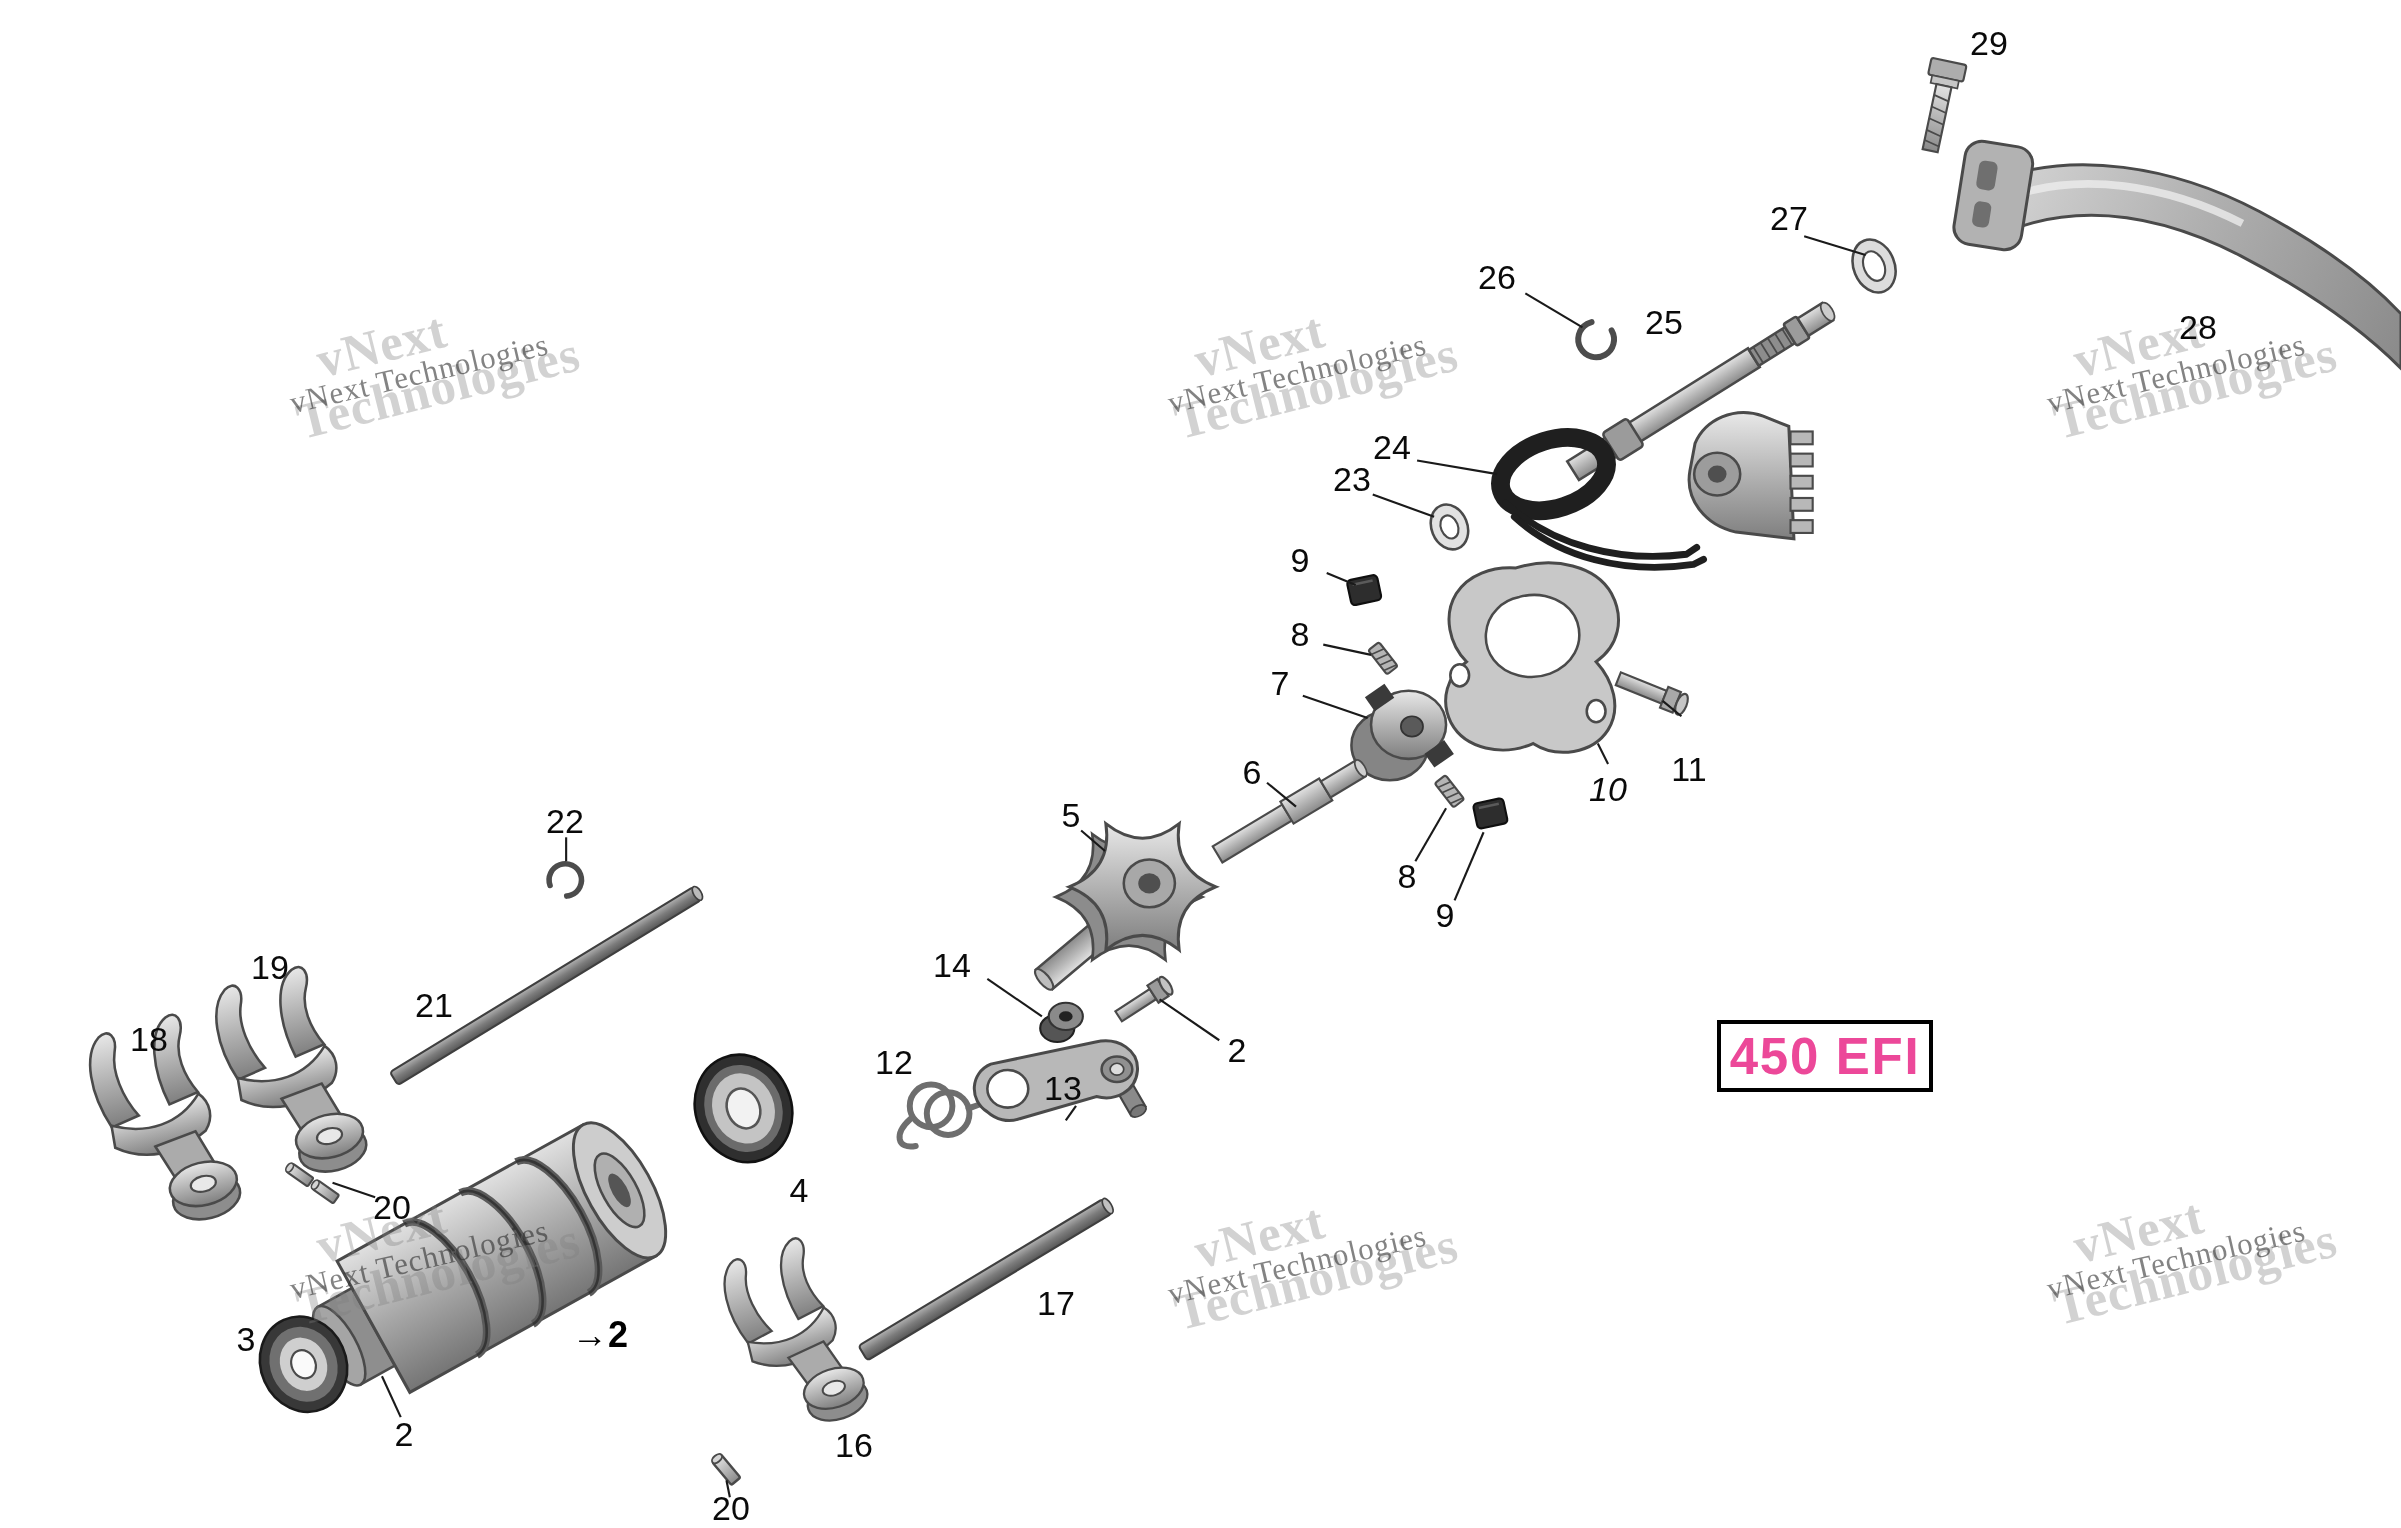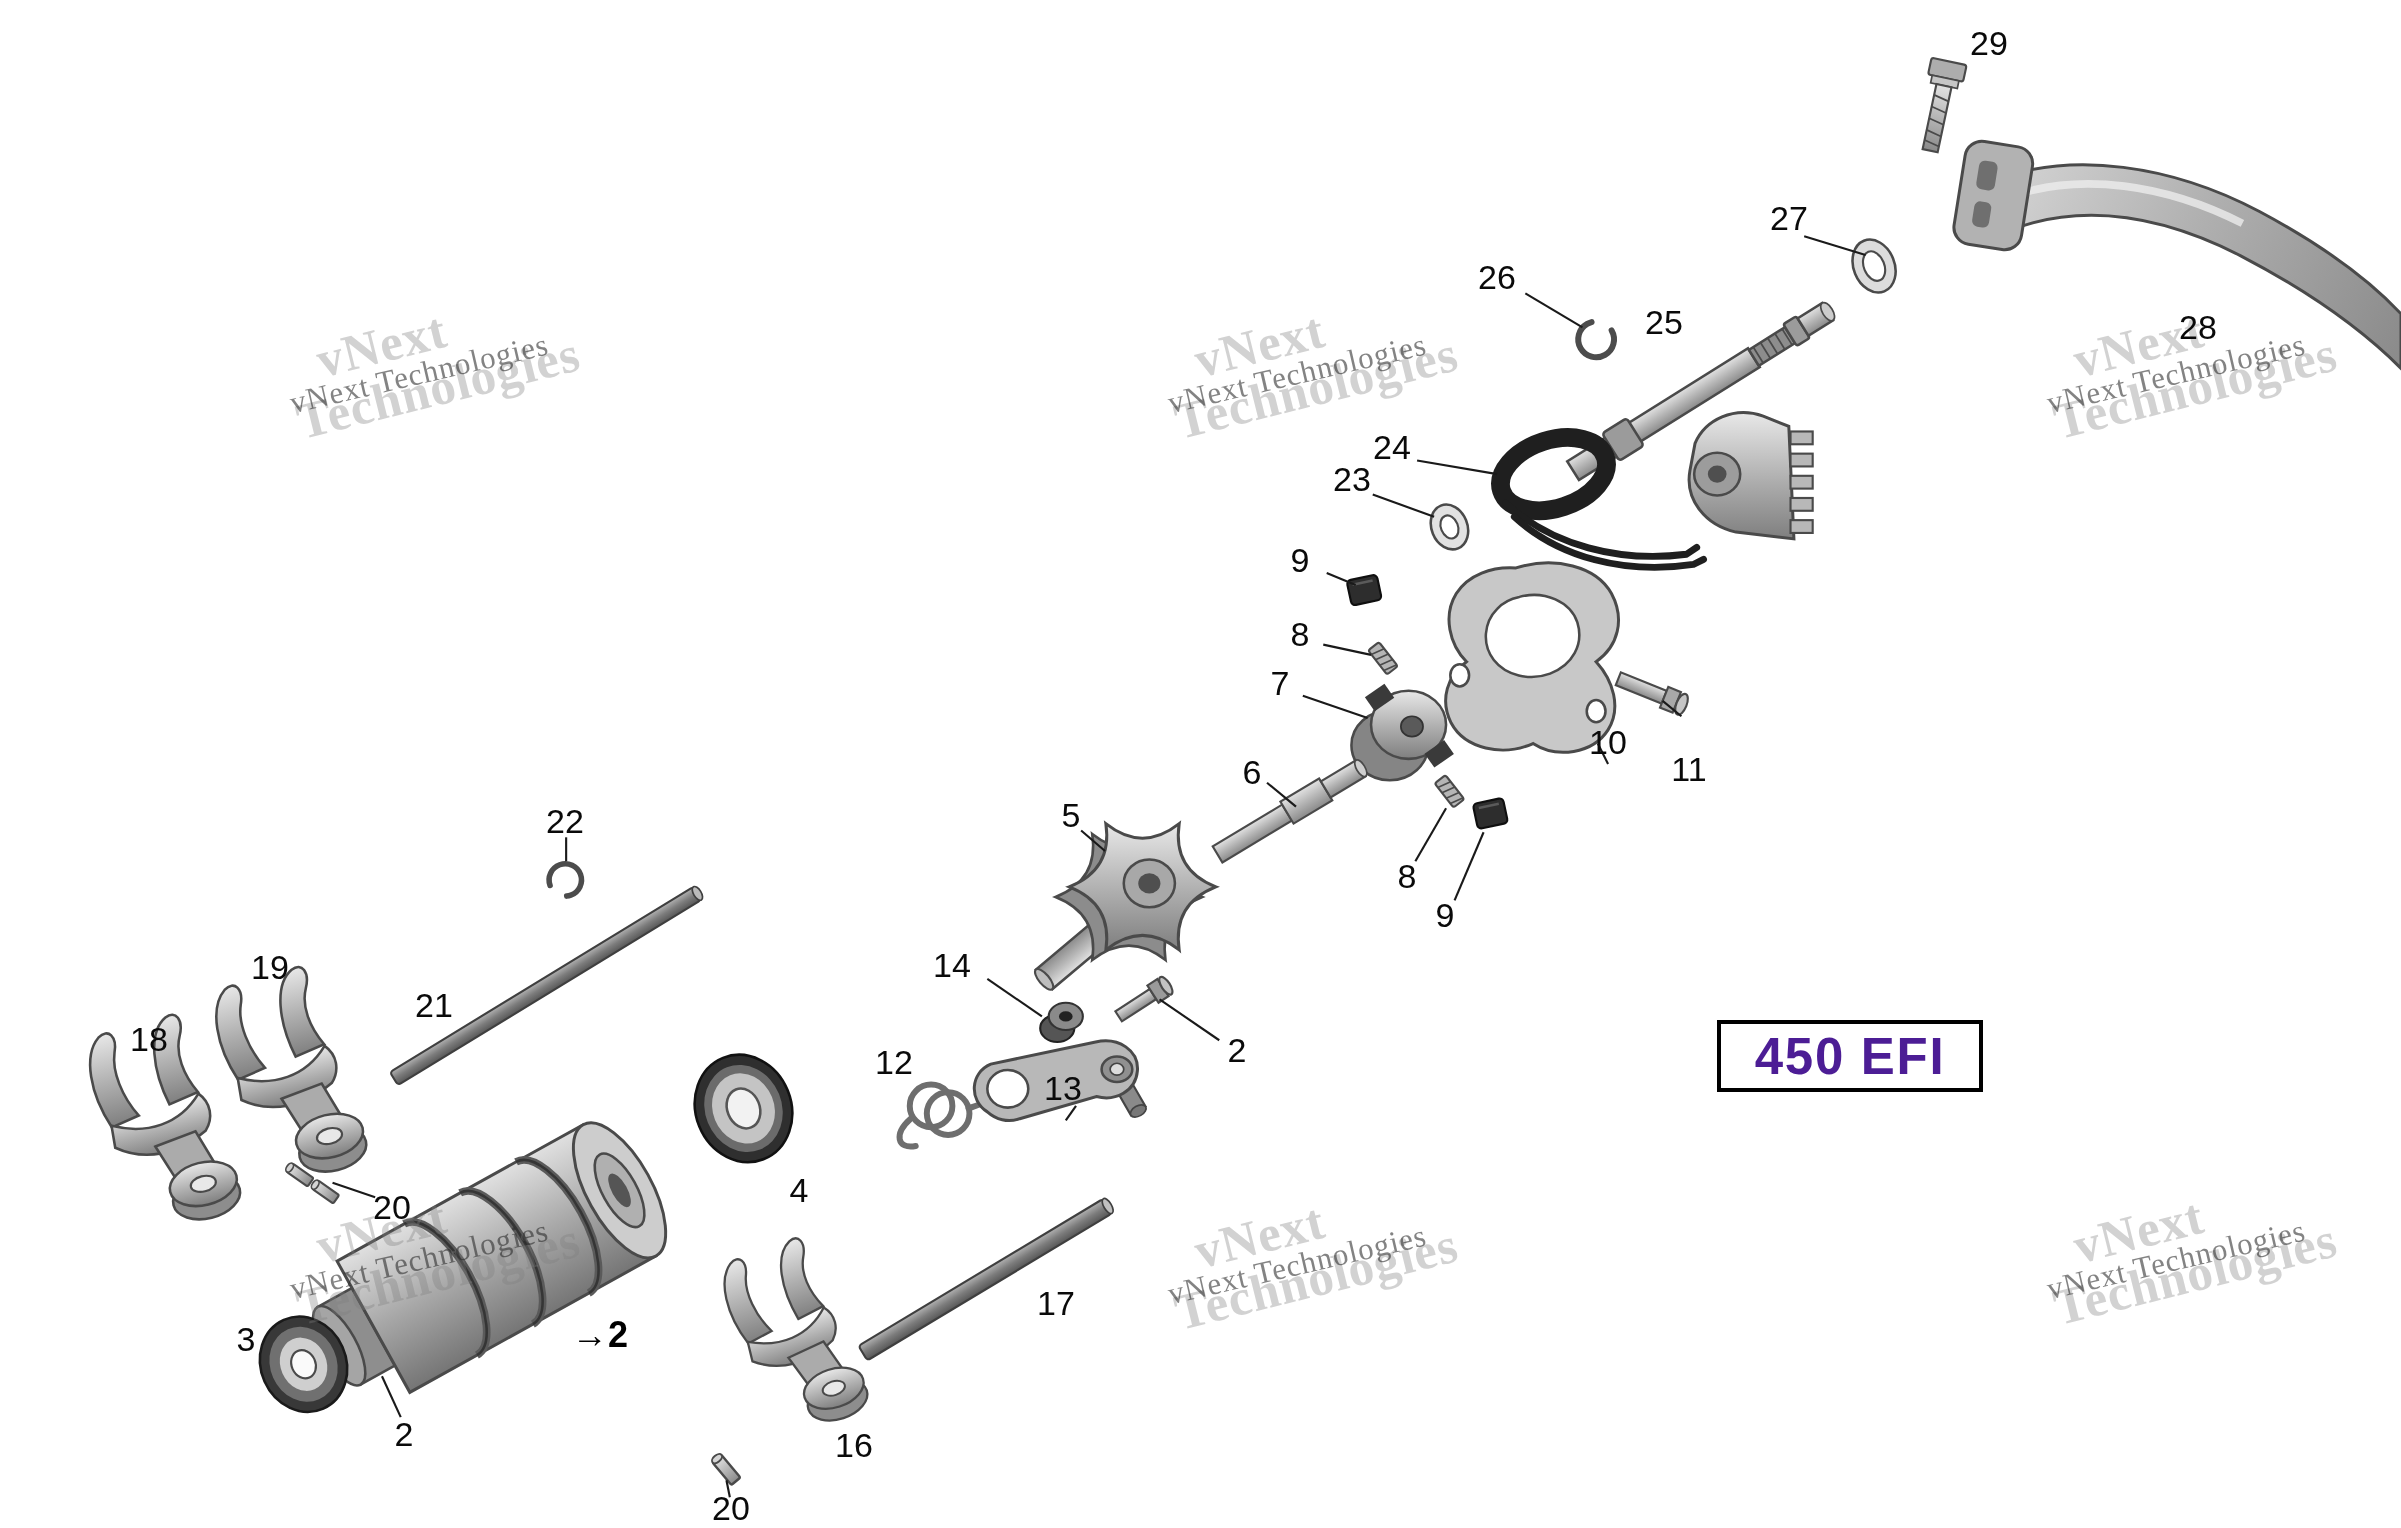--- a/index.html
+++ b/index.html
@@ -11,24 +11,24 @@
   .callout{
     position:absolute;transform:translate(-50%,-50%);
     font:400 34px/1 "Liberation Sans",sans-serif;color:#0a0a0a;
     white-space:nowrap;pointer-events:none;
   }
   .arrow-note{
     position:absolute;transform:translate(-50%,-50%);
     font:700 36px/1 "Liberation Sans",sans-serif;color:#000;white-space:nowrap;
   }
   .model-badge{
-    position:absolute;left:1717px;top:1020px;width:266px;height:72px;
+    position:absolute;left:1717px;top:1020px;width:216px;height:72px;
     border:4.3px solid #000;background:#fff;box-sizing:border-box;
     display:flex;align-items:center;justify-content:center;
-    font:700 51px "Liberation Sans",sans-serif;letter-spacing:1.7px;color:#4c1d95;text-align:right;
+    font:700 51px "Liberation Sans",sans-serif;letter-spacing:1.7px;color:#ec4899;text-align:right;
   }
   .wm{position:absolute;width:367px;height:205px;pointer-events:none;}
   .wm-big{
     position:absolute;left:38px;top:1.7px;transform:rotate(-14deg);transform-origin:left top;
     color:rgba(125,125,125,0.35);font:700 51px/1.08 "Liberation Serif",serif;letter-spacing:0.9px;
   }
   .wm-big .l2{display:block;margin-left:-34px;}
   .wm-small{
     position:absolute;left:13.6px;top:55px;transform:rotate(-13deg);transform-origin:left top;
     color:rgba(42,42,42,0.58);font:400 31px/1 "Liberation Serif",serif;white-space:nowrap;
@@ -349,21 +349,21 @@
       <div class="callout" style="left: 1789px; top: 218px;">27</div>
       <div class="callout" style="left: 1497px; top: 277px;">26</div>
       <div class="callout" style="left: 1664px; top: 322px;">25</div>
       <div class="callout" style="left: 2198px; top: 327px;">28</div>
       <div class="callout" style="left: 1392px; top: 447px;">24</div>
       <div class="callout" style="left: 1352px; top: 479px;">23</div>
       <div class="callout" style="left: 1300px; top: 560px;">9</div>
       <div class="callout" style="left: 1300px; top: 634px;">8</div>
       <div class="callout" style="left: 1280px; top: 683px;">7</div>
       <div class="callout" style="left: 1689px; top: 728px; margin-top: 41px;">11</div>
-      <div class="callout" style="left: 1608px; top: 742px;">10</div>
+      <div class="callout" style="left: 1608px; top: 789px; font-style: italic;">10</div>
       <div class="callout" style="left: 1252px; top: 772px;">6</div>
       <div class="callout" style="left: 1071px; top: 815px;">5</div>
       <div class="callout" style="left: 1407px; top: 876px;">8</div>
       <div class="callout" style="left: 1445px; top: 915px;">9</div>
       <div class="callout" style="left: 565px; top: 821px;">22</div>
       <div class="callout" style="left: 270px; top: 967px;">19</div>
       <div class="callout" style="left: 434px; top: 1005px;">21</div>
       <div class="callout" style="left: 149px; top: 1039px;">18</div>
       <div class="callout" style="left: 952px; top: 965px;">14</div>
       <div class="callout" style="left: 1237px; top: 1050px;">2</div>

